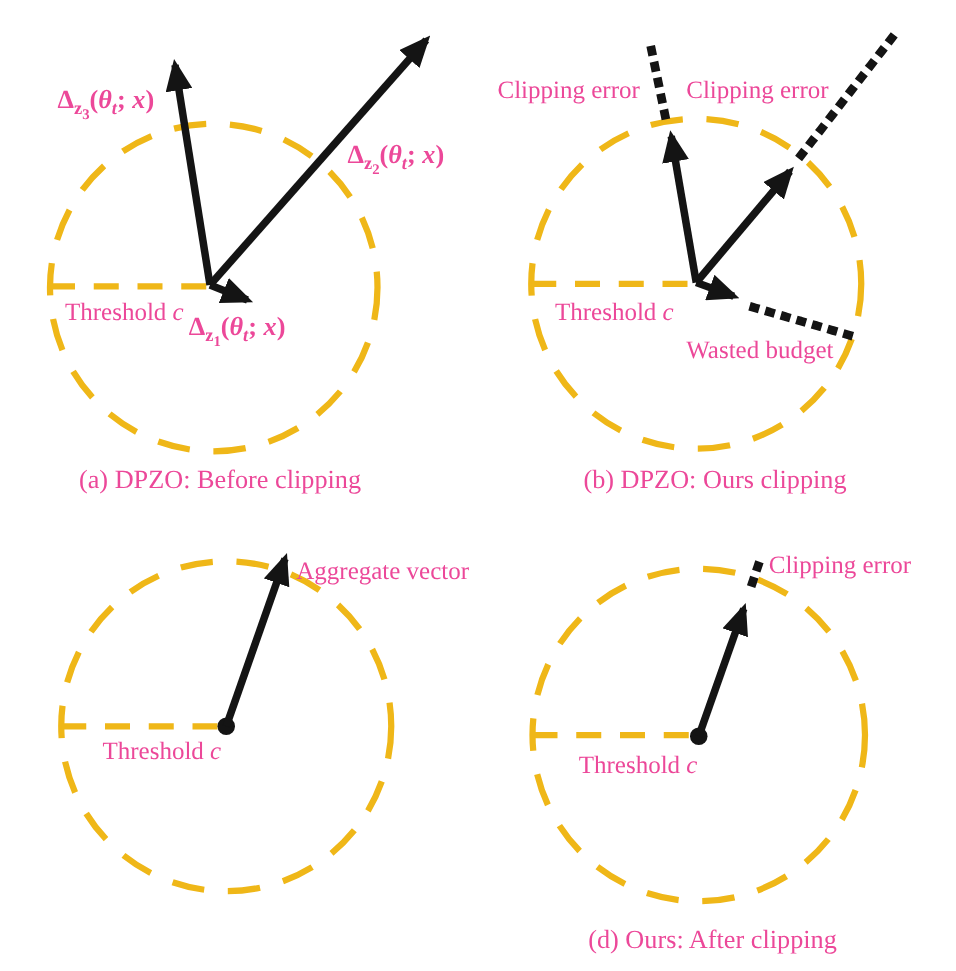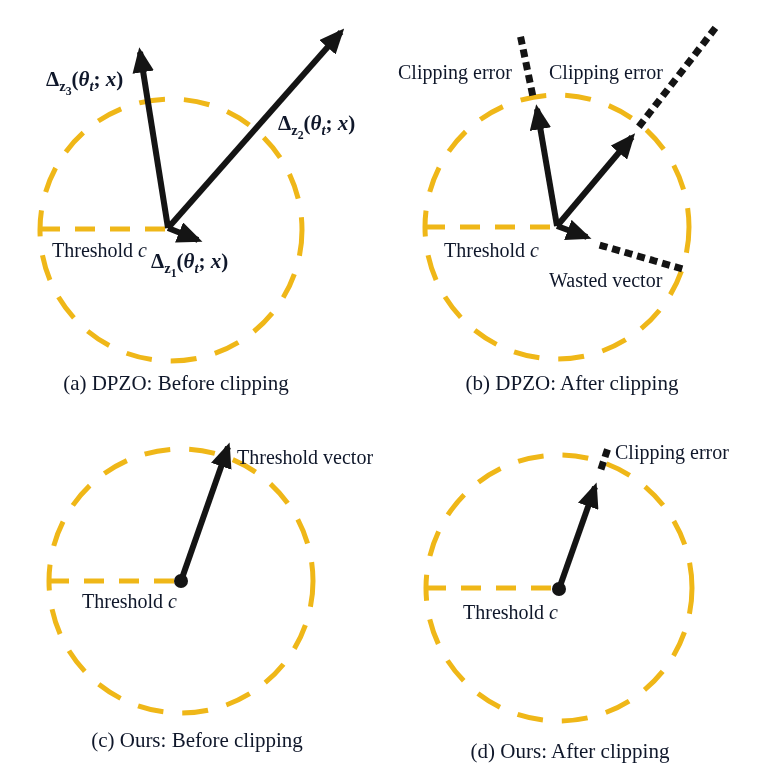--- a/index.html
+++ b/index.html
@@ -1,17 +1,17 @@
 <!DOCTYPE html>
 <html><head>
 <meta charset="utf-8">
 <style>
   html,body{margin:0;padding:0;background:#ffffff;}
   .fig{position:relative;width:765px;height:777px;background:#ffffff;
-       font-family:"Liberation Serif",serif;color:#0f172a;overflow:hidden;}
+       font-family:"Liberation Serif",serif;color:#ec4899;overflow:hidden;}
   .panel{position:absolute;}
   .panel svg{position:absolute;left:0;top:0;overflow:visible;}
   .lbl{position:absolute;font-weight:400;font-size:20px;line-height:1.15;white-space:nowrap;}
   .mathlbl{position:absolute;font-weight:700;font-size:21px;line-height:1.1;white-space:nowrap;}
   .caption{position:absolute;font-weight:400;font-size:21px;white-space:nowrap;transform:translateX(-50%);}
   .it{font-style:italic;}
   sub{font-size:0.70em;line-height:0;}
   sub sub{font-size:0.80em;}
   
   .ring{fill:none;stroke-width:5;stroke-dasharray:26 19;}
@@ -62,36 +62,35 @@
       <line class="vec" x1="175" y1="226" x2="205" y2="237" marker-end="url(#ah)" data-bind-attr="stroke:colors.ink" stroke="#141414"></line>
       <line class="dotted" x1="150" y1="92" x2="138" y2="34" data-bind-attr="stroke:colors.ink" stroke="#141414"></line>
       <line class="dotted" x1="259" y1="124" x2="338" y2="22" data-bind-attr="stroke:colors.ink" stroke="#141414"></line>
       <line class="dotted" x1="221" y1="246" x2="297" y2="268" data-bind-attr="stroke:colors.ink" stroke="#141414"></line>
     </svg>
     <div class="lbl" style="left:16px;top:61px" data-bind="panels.b.labels.clip_left">Clipping error</div>
     <div class="lbl" style="left:167px;top:61px" data-bind="panels.b.labels.clip_right">Clipping error</div>
     <div class="lbl" style="left:62px;top:239px">
       <span data-bind="panels.b.threshold.word">Threshold</span> <span class="it" data-bind="panels.b.threshold.var">c</span>
     </div>
-    <div class="lbl" style="left:167px;top:269px" data-bind="panels.b.labels.wasted">Wasted vector</div>
-    <div class="caption" style="left:190px;top:371px" data-bind="panels.b.caption">(b) DPZO: After clipping</div>
+    <div class="lbl" style="left:167px;top:269px" data-bind="panels.b.labels.wasted">Wasted budget</div>
+    <div class="caption" style="left:190px;top:371px" data-bind="panels.b.caption">(b) DPZO: Ours clipping</div>
   </div>
 
   <div class="panel" style="left:0;top:400px;width:382px;height:377px">
     <svg width="382" height="377">
       <circle class="ring" cx="181" cy="181" r="132" data-bind-attr="stroke:colors.gold" stroke="#EFB718"></circle>
       <line class="radius" x1="49" y1="181" x2="178" y2="181" data-bind-attr="stroke:colors.gold" stroke="#EFB718"></line>
       <circle class="cdot" cx="181" cy="181" r="7" data-bind-attr="fill:colors.ink" fill="#141414"></circle>
       <line class="vec" x1="181" y1="181" x2="228" y2="47" marker-end="url(#ah)" data-bind-attr="stroke:colors.ink" stroke="#141414"></line>
     </svg>
-    <div class="lbl" style="left:237px;top:46px" data-bind="panels.c.labels.aggregate">Threshold vector</div>
+    <div class="lbl" style="left:237px;top:46px" data-bind="panels.c.labels.aggregate">Aggregate vector</div>
     <div class="lbl" style="left:82px;top:190px">
       <span data-bind="panels.c.threshold.word">Threshold</span> <span class="it" data-bind="panels.c.threshold.var">c</span>
     </div>
-    <div class="caption" style="left:197px;top:328px" data-bind="panels.c.caption">(c) Ours: Before clipping</div>
   </div>
 
   <div class="panel" style="left:382px;top:400px;width:383px;height:377px">
     <svg width="383" height="377">
       <circle class="ring" cx="177" cy="188" r="133" data-bind-attr="stroke:colors.gold" stroke="#EFB718"></circle>
       <line class="radius" x1="44" y1="188" x2="174" y2="188" data-bind-attr="stroke:colors.gold" stroke="#EFB718"></line>
       <circle class="cdot" cx="177" cy="189" r="7" data-bind-attr="fill:colors.ink" fill="#141414"></circle>
       <line class="vec" x1="177" y1="189" x2="213" y2="87" marker-end="url(#ah)" data-bind-attr="stroke:colors.ink" stroke="#141414"></line>
       <line class="dotted" x1="220" y1="66" x2="228" y2="42" data-bind-attr="stroke:colors.ink" stroke="#141414"></line>
     </svg>

